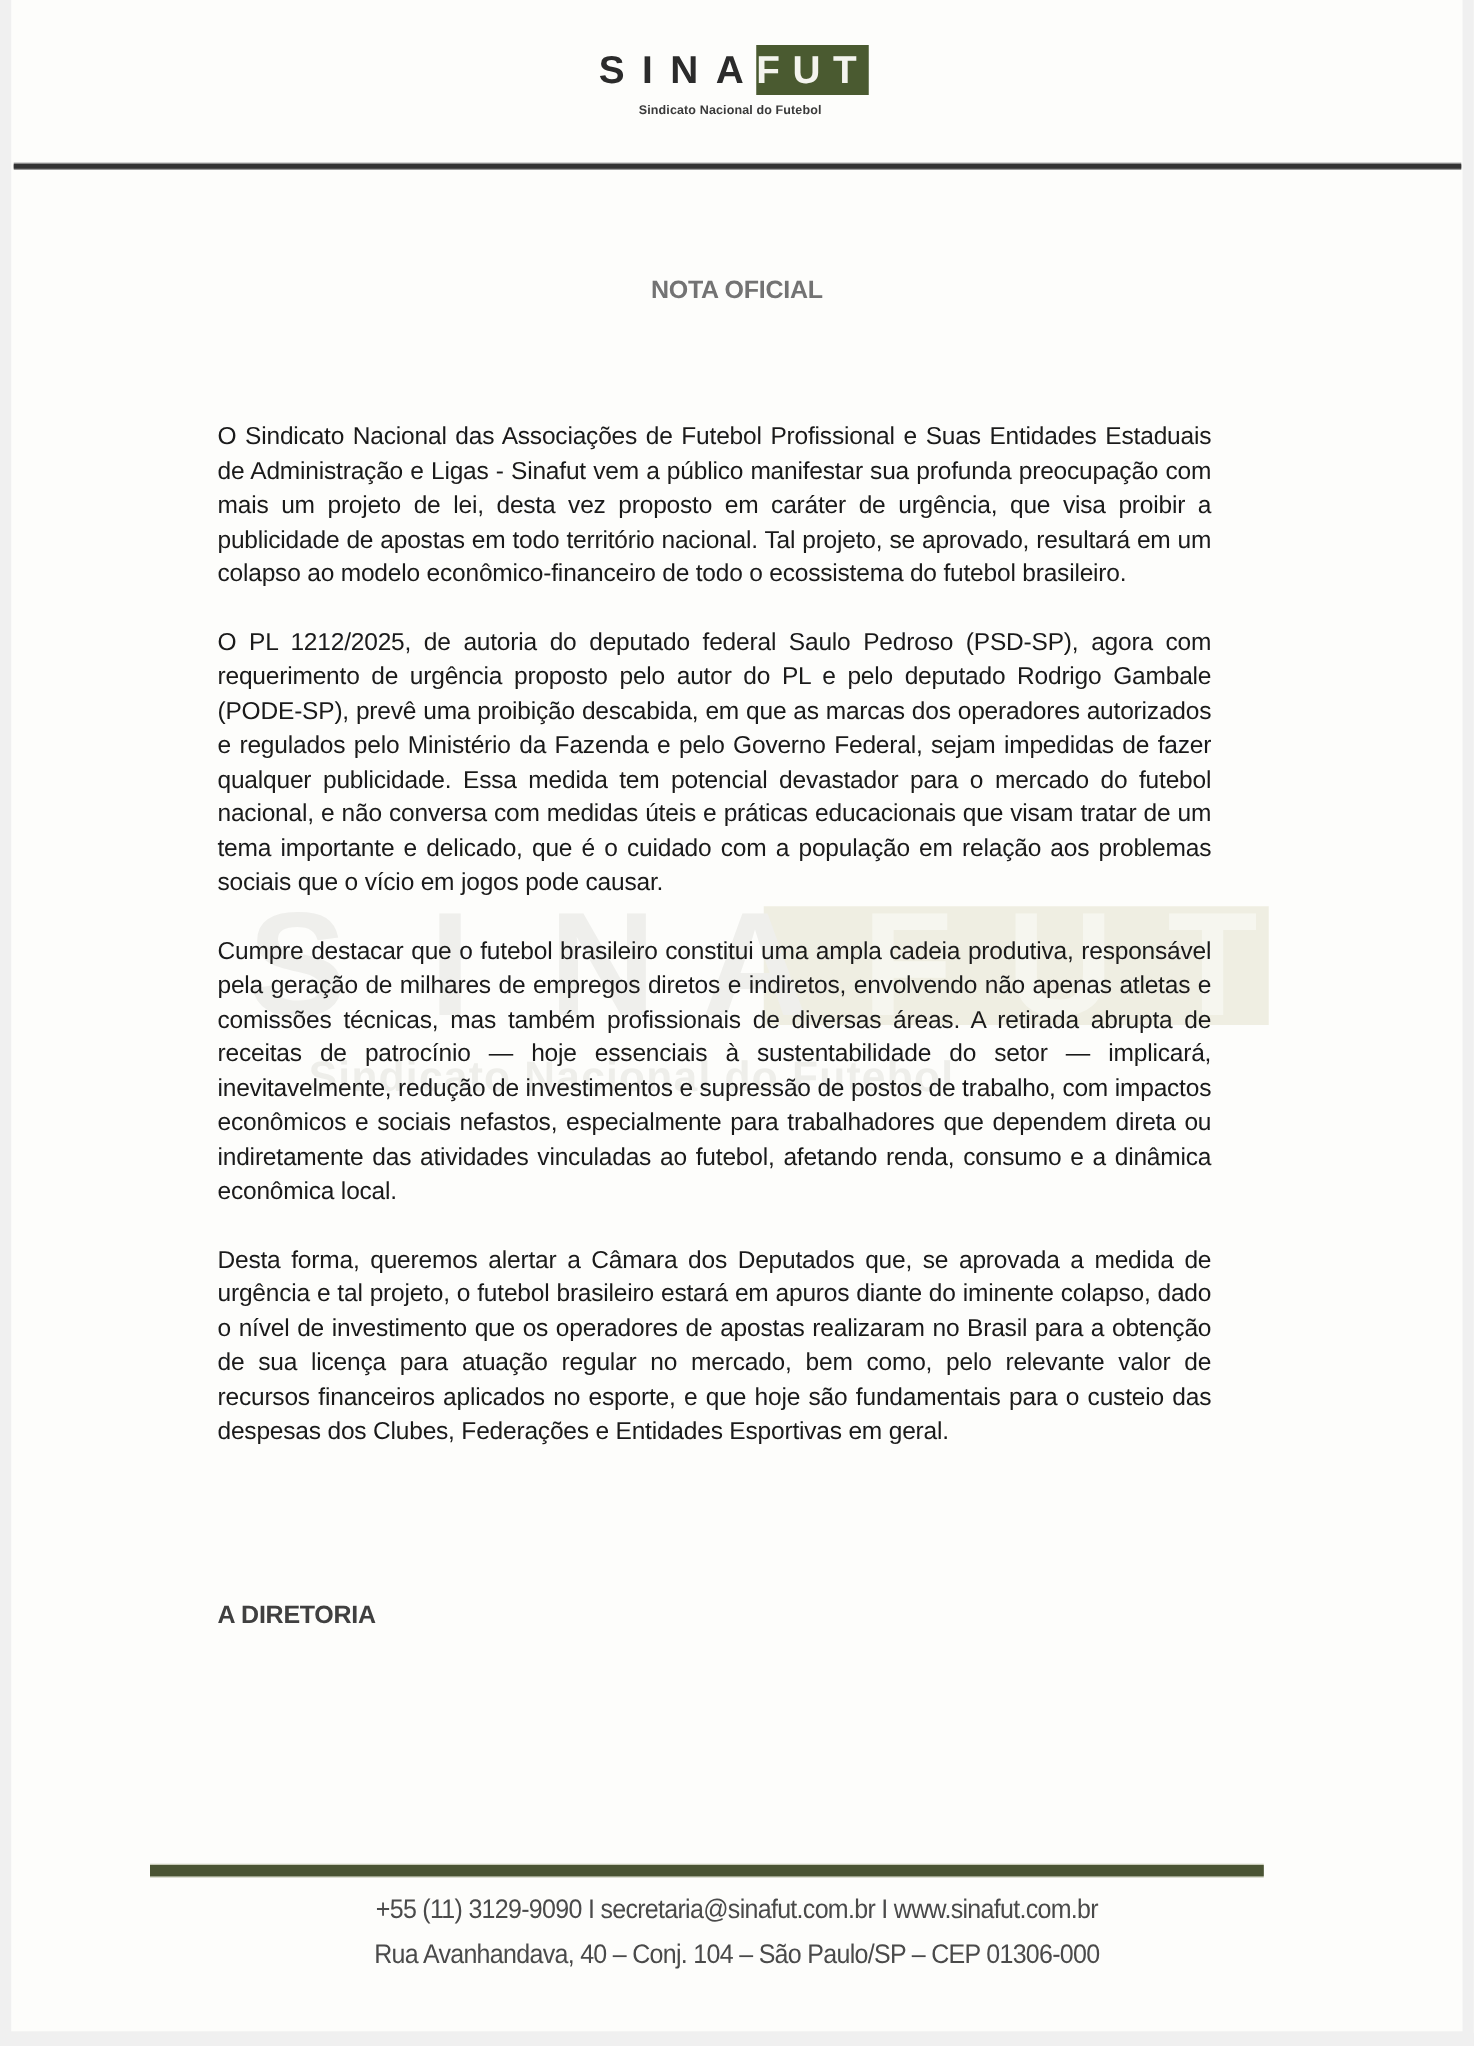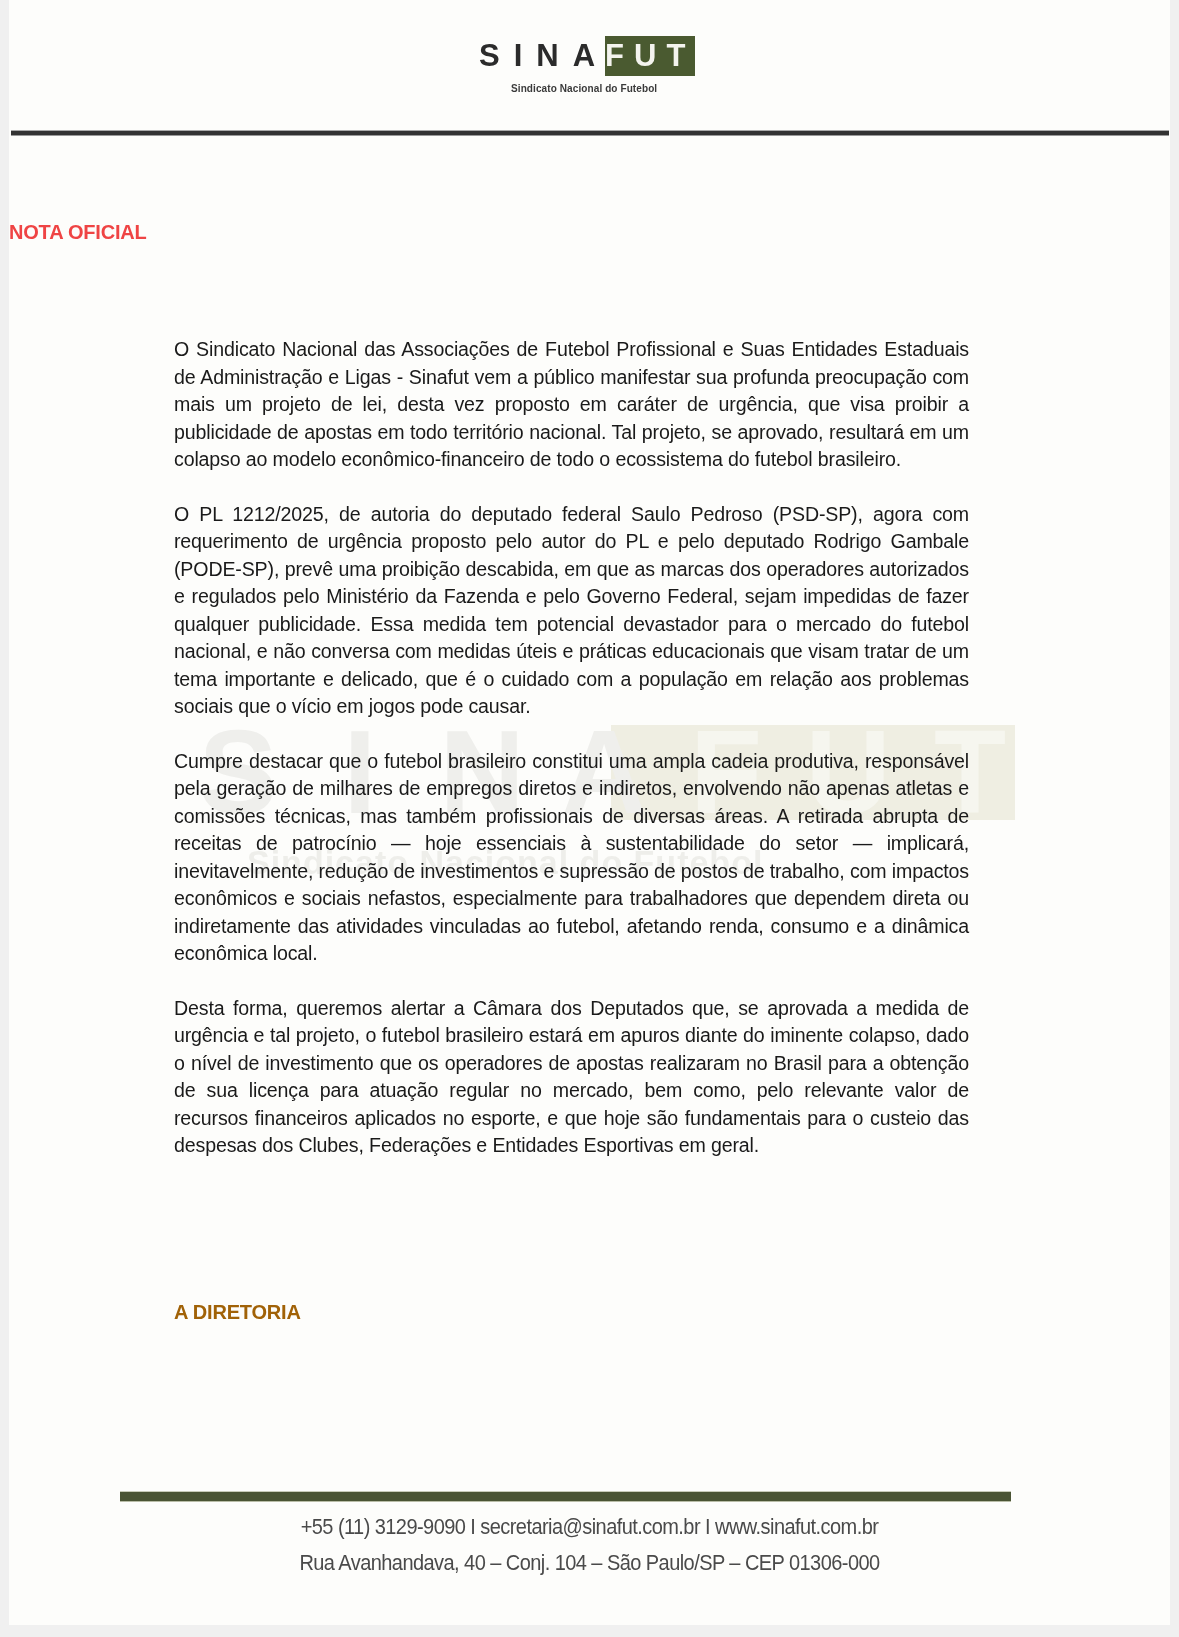--- a/index.html
+++ b/index.html
@@ -88,24 +88,24 @@
       font-weight: bold;
       color: #eeeeea;
       letter-spacing: 1px;
     }
 
     
     .title {
       position: absolute;
       left: 0; width: 1161px;
       top: 221px;
-      text-align: left;
+      text-align: center;
       font-weight: bold;
       font-size: 20px;
-      color: #ef4444;
+      color: #737373;
       letter-spacing: -0.2px;
     }
 
     
     .body {
       position: absolute;
       left: 165px; top: 305px;
       width: 795px;
       margin-top: 31px;
     }
@@ -117,23 +117,22 @@
       color: #1a1a1a;
       text-align: justify;
       letter-spacing: -0.15px;
       position: relative;
     }
     .signature {
       position: absolute;
       left: 165px; top: 1281px;
       font-weight: bold;
       font-size: 20px;
-      color: #a16207;
+      color: #404040;
       letter-spacing: -0.2px;
-      margin-top: 20px;
     }
 
     
     .footer-rule {
       position: absolute;
       left: 111px; top: 1492px;
       width: 891px; height: 9px;
       background: #4a5434;
       box-shadow: 0 1px 0 #b9bda8, 0 -1px 0 #c8cbb8;
     }

